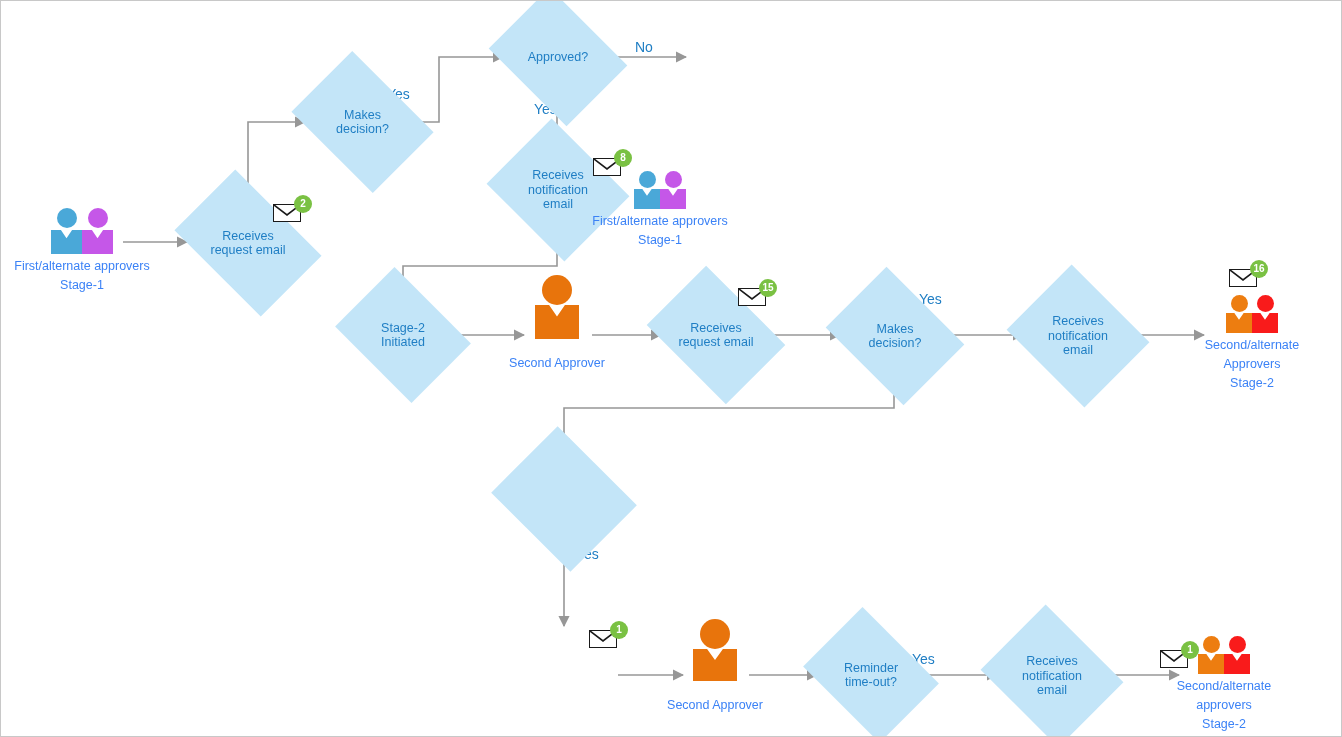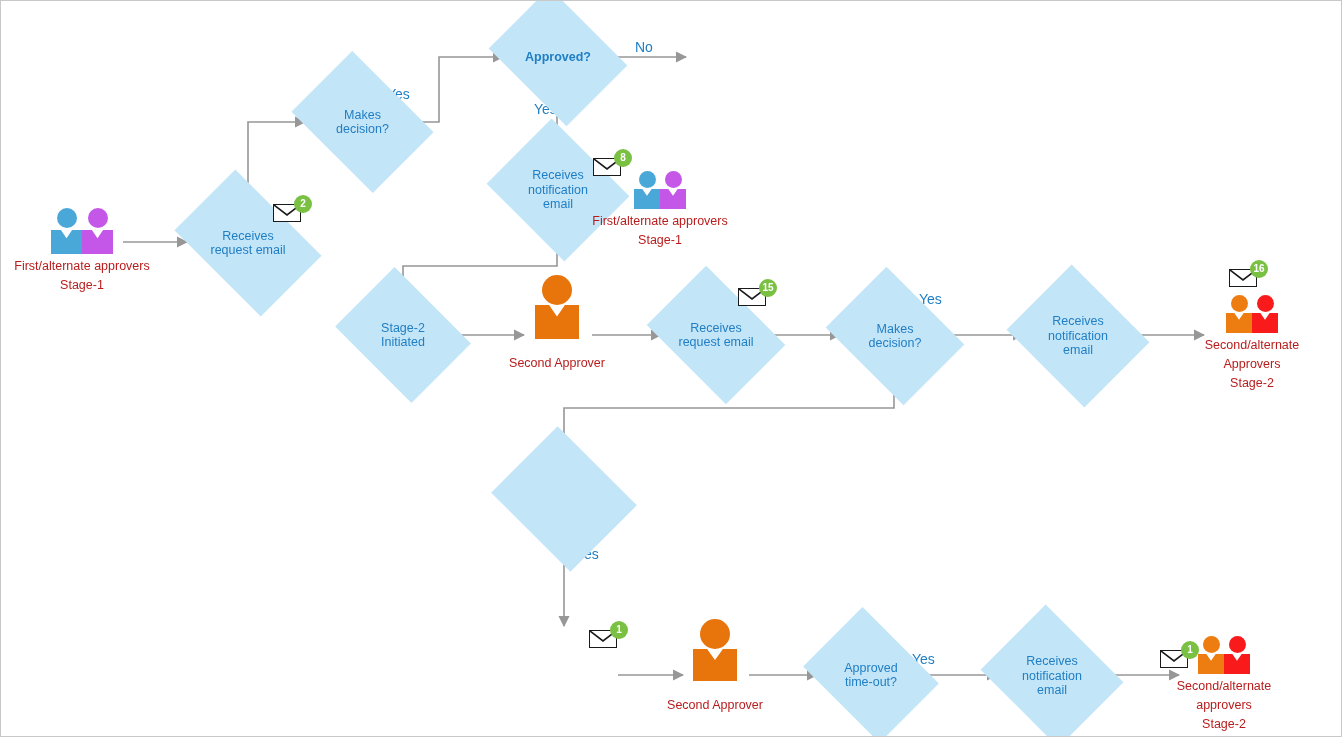--- a/index.html
+++ b/index.html
@@ -87,21 +87,21 @@
     top: 22px;
     width: 31px;
     height: 24px;
     clip-path: polygon(0 0, 32% 0, 50% 34%, 68% 0, 100% 0, 100% 100%, 0 100%);
   }
   .person.small { width: 26px; height: 38px; }
   .person.small .head { width: 17px; height: 17px; margin-left: -8.5px; }
   .person.small .body { top: 18px; width: 26px; height: 20px; }
 
   .actor .caption {
-    color: #b91c1c;
+    color: #3b82f6;
     font-size: 12.5px;
     line-height: 19px;
     margin-top: 3px;
     white-space: pre-line;
   }
 
   
   .envelope {
     position: absolute;
     width: 30px;
@@ -203,21 +203,21 @@
   <div class="edge-label" style="left:908px; top:369px;">No</div>
   <div class="edge-label" style="left:575px; top:546px;">Yes</div>
   <div class="edge-label" style="left:911px; top:651px;">Yes</div>
 
   <div class="diamond" style="left:304px; top:78px; width:115px; height:86px;">
     <span class="dshape"></span>
     <span class="dlabel">Makes
 decision?</span>
   </div>
 
-  <div class="diamond" style="left:502px; top:13px; width:110px; height:86px;font-weight:bold;">
+  <div class="diamond" style="left:502px; top:13px; width:110px; height:86px;">
     <span class="dshape"></span>
     <span class="dlabel">Approved?</span>
   </div>
 
 
   <div class="diamond" style="left:186px; top:199px; width:122px; height:86px;">
     <span class="dshape"></span>
     <span class="dlabel">Receives
 request email</span>
   </div>
@@ -254,21 +254,21 @@
 email</span>
   </div>
 
   <div class="diamond" style="left:507px; top:451px; width:112px; height:94px;">
     <span class="dshape"></span>
   </div>
 
 
   <div class="diamond" style="left:816px; top:632px; width:108px; height:84px;">
     <span class="dshape"></span>
-    <span class="dlabel">Approved
+    <span class="dlabel">Reminder
 time-out?</span>
   </div>
 
   <div class="diamond" style="left:996px; top:629px; width:110px; height:92px;">
     <span class="dshape"></span>
     <span class="dlabel">Receives
 notification
 email</span>
   </div>
 

